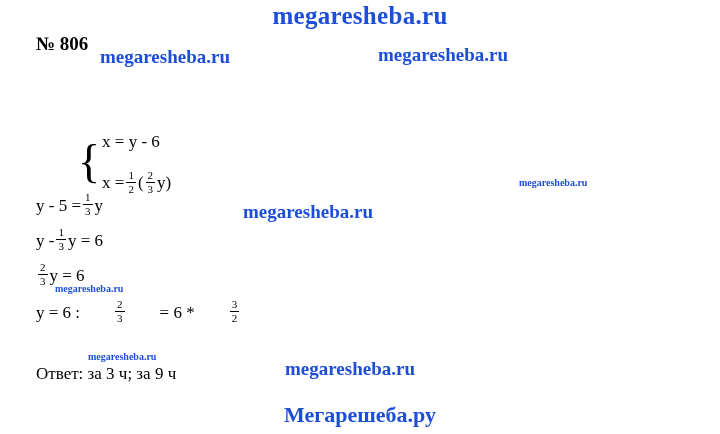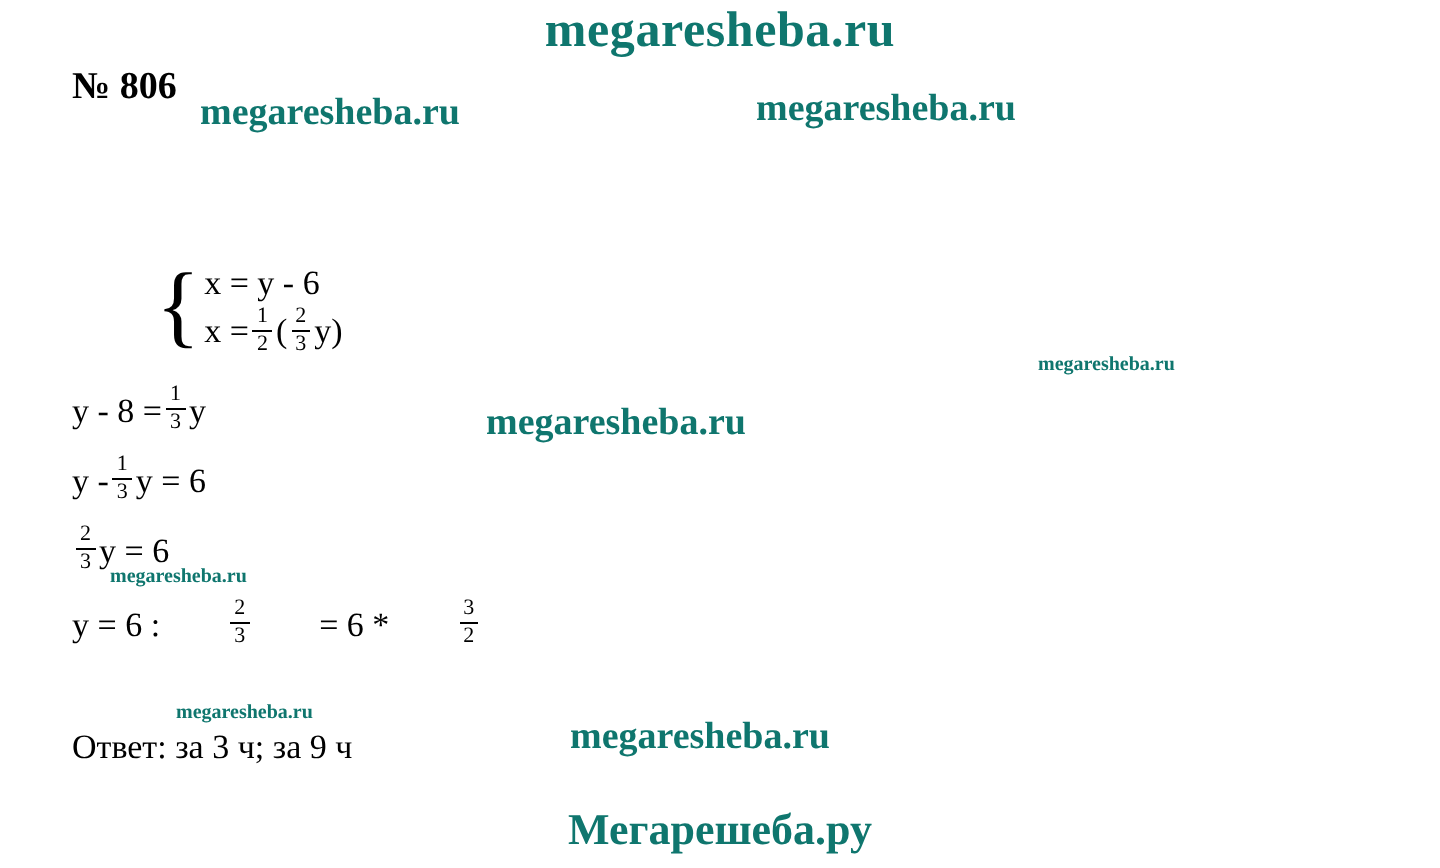--- a/index.html
+++ b/index.html
@@ -17,21 +17,21 @@
   }
   .page {
     position: relative;
     width: 720px;
     height: 434px;
   }
   .wm {
     position: absolute;
     font-family: "Liberation Serif", serif;
     font-weight: bold;
-    color: #0f766e;
+    color: #1d4ed8;
     white-space: nowrap;
     pointer-events: none;
   }
   .wm-top {
     left: 0; right: 0;
     top: 2px;
     text-align: center;
     font-size: 25px;
     letter-spacing: 0.3px;
   }
@@ -75,21 +75,21 @@
   .brace {
     font-size: 46px;
     line-height: 46px;
     font-family: "Liberation Serif", serif;
     margin-right: 2px;
     margin-top: -2px;
   }
   .sys-rows {
     display: flex;
     flex-direction: column;
-    gap: 0;
+    gap: 17px;
   }
   .eq-row {
     font-size: 17px;
     display: flex;
     align-items: center;
     white-space: nowrap;
     height: 24px;
   }
   .frac {
     display: inline-flex;
@@ -151,21 +151,21 @@
           <span class="den">3</span>
         </span>
         <span>y)</span>
       </span>
     </span>
   </div>
 
   <div class="wm wm-small-1">megaresheba.ru</div>
 
   <div class="step s1">
-    <span>y - 8 = </span>
+    <span>y - 5 = </span>
     <span class="frac">
       <span class="num">1</span>
       <span class="den">3</span>
     </span>
     <span>y</span>
   </div>
 
   <div class="wm wm-c">megaresheba.ru</div>
 
   <div class="step s2">

